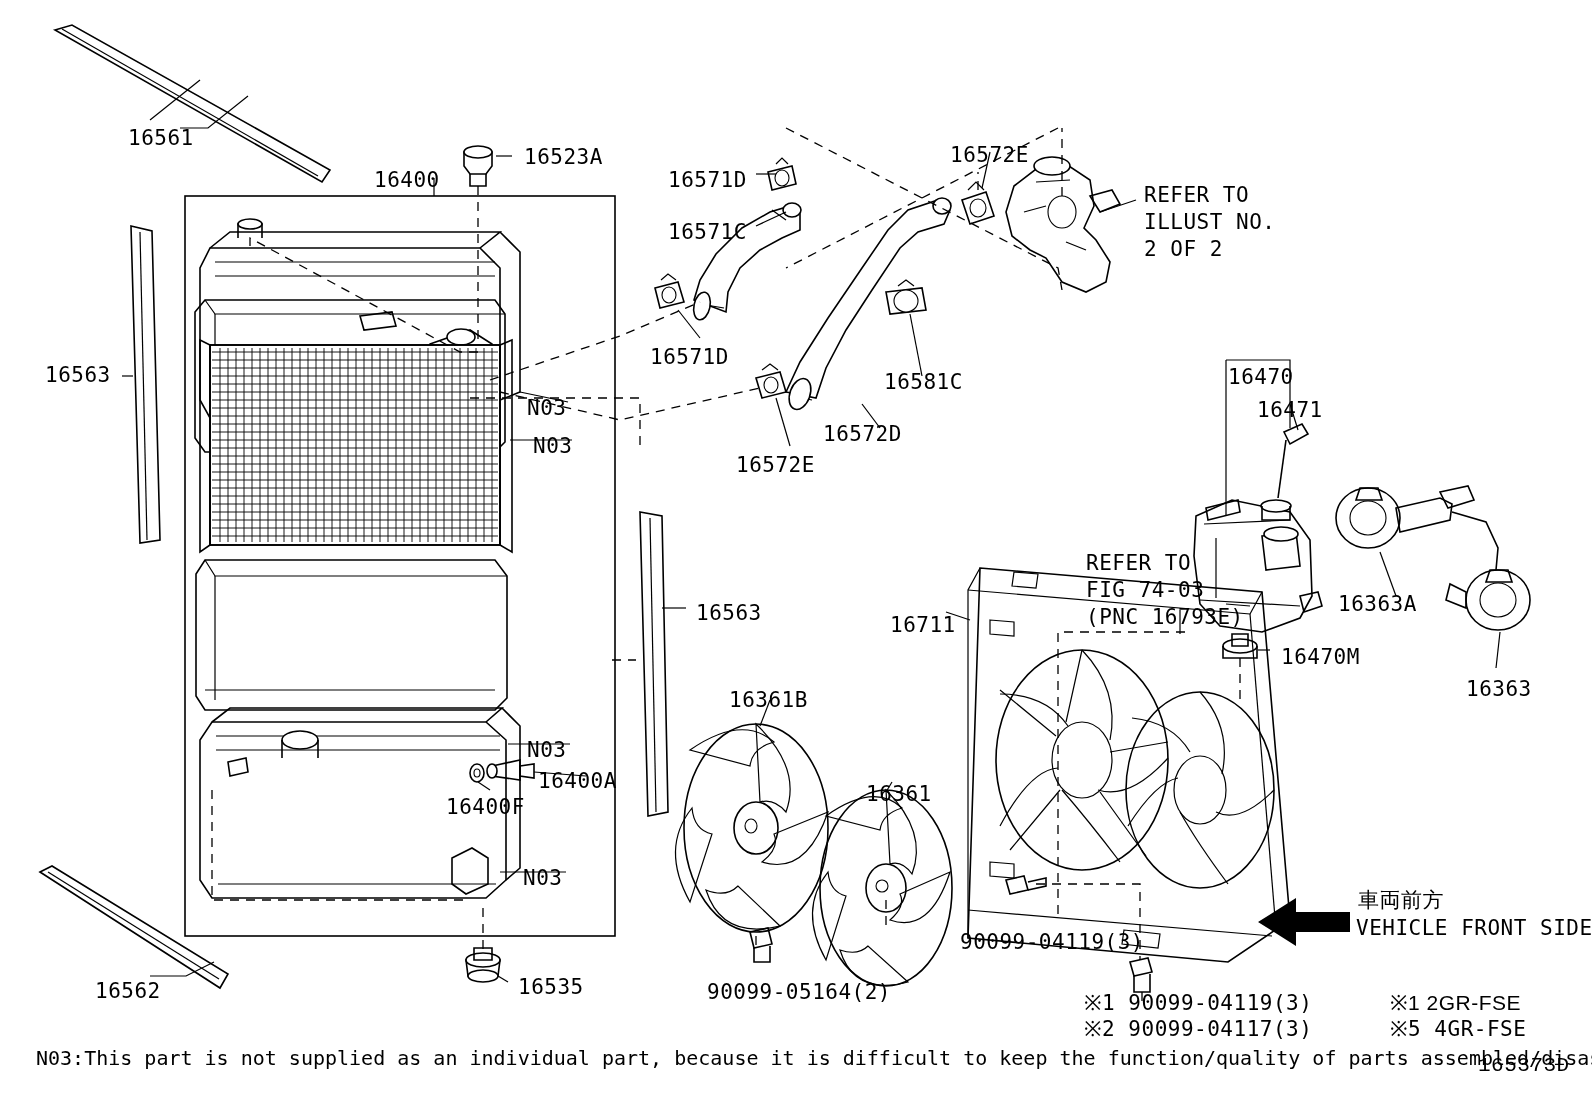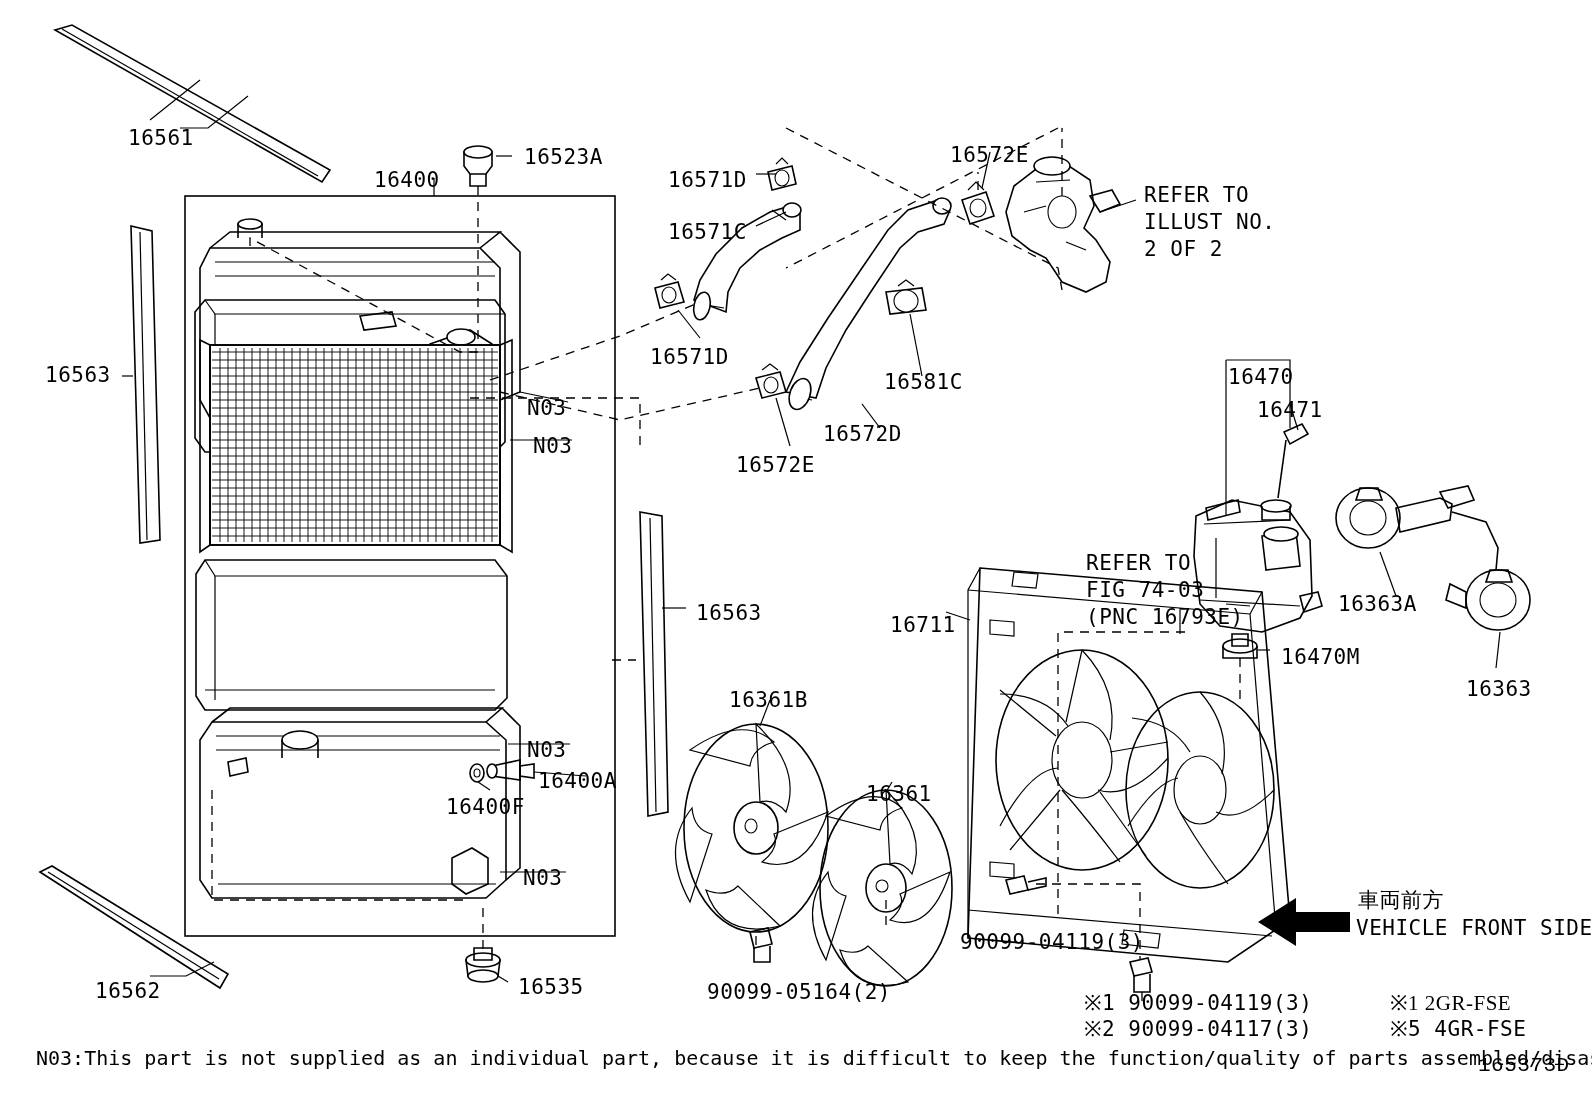--- a/index.html
+++ b/index.html
@@ -447,19 +447,19 @@
   <div class="lbl" style="left:1086px;top:550px;line-height:1.28;">REFER TO
 FIG 74-03
 (PNC 16793E)</div>
 
   <div class="lbl" style="left:1358px;top:886px;font-family:'DejaVu Sans',sans-serif;">車両前方</div>
   <div class="lbl" style="left:1356px;top:916px;">VEHICLE FRONT SIDE</div>
 
   <div class="lbl" style="left:1084px;top:988px;font-family:'DejaVu Sans Mono',monospace;">※1 90099-04119(3)</div>
   <div class="lbl" style="left:1084px;top:1014px;font-family:'DejaVu Sans Mono',monospace;">※2 90099-04117(3)</div>
 
-  <div class="lbl" style="left:1390px;top:988px;font-family:Liberation Serif, serif;">※1 2GR-FSE</div>
+  <div class="lbl" style="left:1390px;top:988px;font-family:Liberation Sans, sans-serif;">※1 2GR-FSE</div>
   <div class="lbl" style="left:1390px;top:1014px;font-family:'DejaVu Sans Mono',monospace;">※5 4GR-FSE</div>
 
   <div class="note" style="left:36px;top:1046px;">N03:This part is not supplied as an individual part, because it is difficult to keep the function/quality of parts assembled/disassembled</div>
   <div class="lbl" style="left:1478px;top:1054px;font-family:Liberation Mono, monospace;">165373D</div>
 
 </div>
 
 </body></html>

